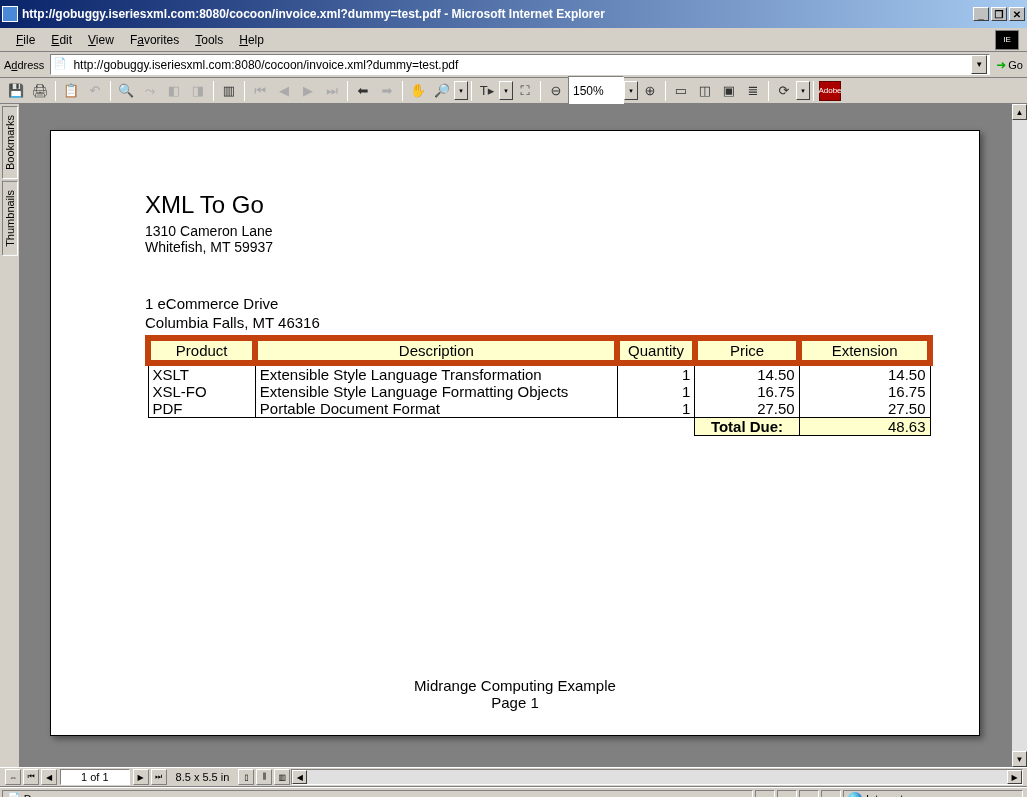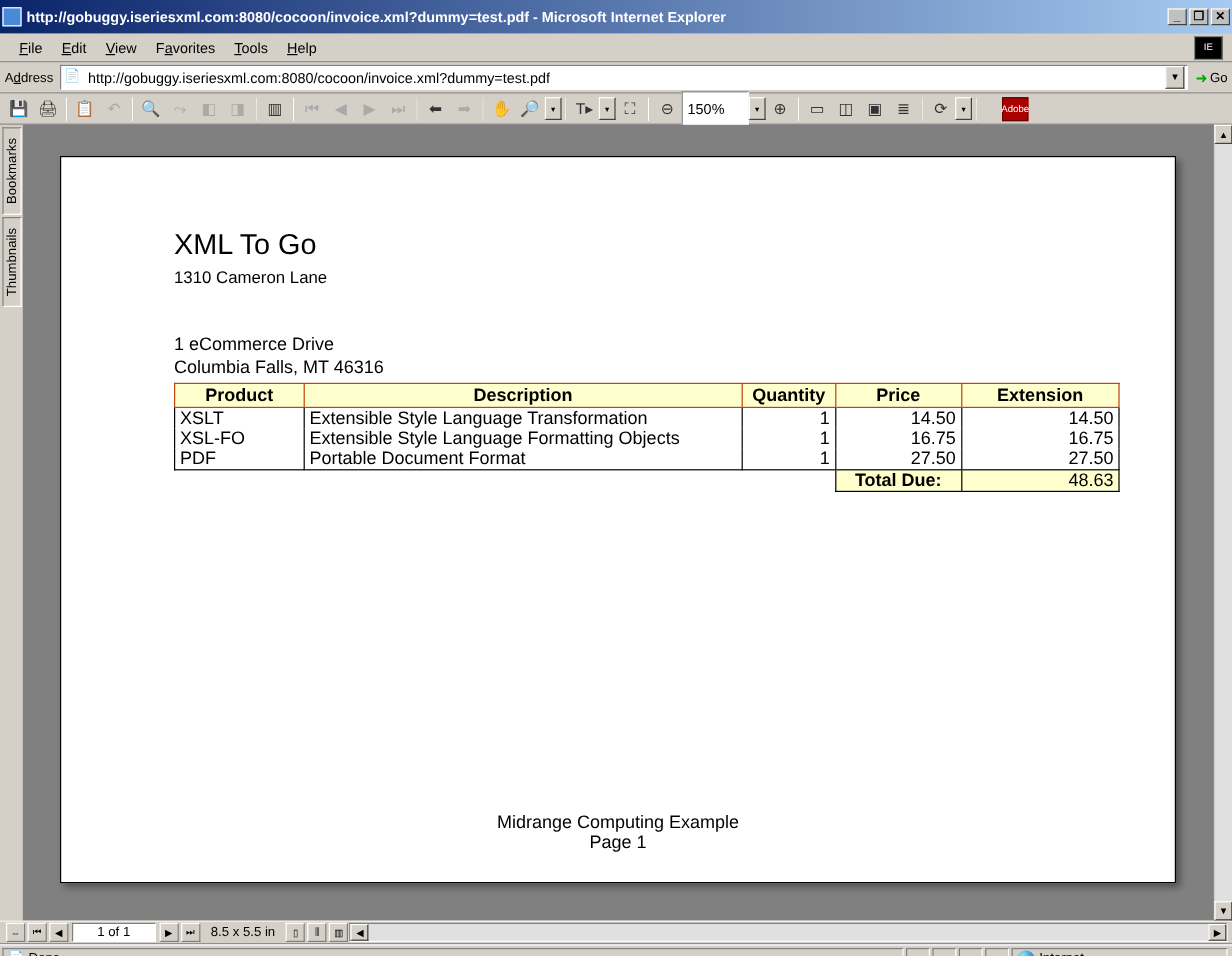--- a/index.html
+++ b/index.html
@@ -27,41 +27,41 @@
 .addrbar .go { margin-left: 6px; font-size: 11px; cursor: pointer; display:flex; align-items:center;}
 .addrbar .go::before { content:"➜"; color:#0a0; margin-right:2px; font-size:12px;}
 
 
 .acrotb { background: #d4d0c8; height: 26px; display: flex; align-items: center; padding: 2px 4px; border-bottom: 1px solid #808080; }
 .tbtn { width: 22px; height: 22px; display: flex; align-items: center; justify-content: center; margin: 0 1px; cursor: pointer; font-size: 13px; color: #333; }
 .tbtn.disabled { color: #aaa; }
 .sep { width: 1px; height: 20px; background: #808080; margin: 0 3px; border-right: 1px solid #fff; }
 .zoomfield { background: #fff; border: 1px solid; border-color: #808080 #fff #fff #808080; height: 30px; width: 56px; padding: 0 4px; display: flex; align-items: center; font-size: 12px; }
 .dd-arrow { width:14px; height:19px; background:#d4d0c8; border:1px solid; border-color:#fff #404040 #404040 #fff; display:flex; align-items:center; justify-content:center; font-size:7px; cursor:pointer;}
-.adobe-logo { width:22px; height:20px; background:#a00; color:#fff; font-size:8px; display:flex; align-items:center; justify-content:center; margin-left:18px; border:1px solid #600;}
+.adobe-logo { width:22px; height:20px; background:#a00; color:#fff; font-size:8px; display:flex; align-items:center; justify-content:center; margin-left:2px; border:1px solid #600;}
 
 
 .viewer-row { display:flex; height: 663px; }
 .sidetabs { width: 20px; background: #d4d0c8; border-right:1px solid #808080; display:flex; flex-direction:column; align-items:center; padding-top:2px;}
 .sidetab { writing-mode: vertical-rl; transform: rotate(180deg); background:#d4d0c8; border:1px solid; border-color:#fff #808080 #808080 #fff; padding: 8px 1px; margin-bottom:2px; font-size:11px; cursor:pointer; }
 .viewarea { flex:1; background:#808080; position:relative; display:flex; }
 .page-holder { flex:1; overflow:auto; padding: 26px 30px; }
 .vscroll { width:16px; background:#d4d0c8; border-left:1px solid #808080; display:flex; flex-direction:column;}
 .sbtn { height:16px; background:#d4d0c8; border:1px solid; border-color:#fff #404040 #404040 #fff; display:flex; align-items:center; justify-content:center; font-size:8px; cursor:pointer;}
 .strack { flex:1; background:#e0e0e0; }
 
 
 .page { background:#fff; border:1px solid #000; width: 930px; height: 606px; box-shadow: 3px 3px 6px rgba(0,0,0,0.4); padding-top: 60px; font-family: Arial, Helvetica, sans-serif; position:relative;}
 .page .company { margin-left: 94px; }
 .page .company h1 { font-size: 24px; font-weight: normal; margin-bottom:4px;}
 .page .company .line { font-size: 14px; }
 .page .bill { margin-left: 94px; margin-top: 40px; font-size:15px;}
 .page .bill .line { line-height: 1.25;}
 .invoice-table { margin: 2px 0 0 94px; border-collapse: collapse; width: 788px; font-size:15px;}
-.invoice-table th { background:#feffcc; border:1px solid #c2410c; font-weight:bold; padding:1px 4px; }
+.invoice-table th { background:#feffcc; border:6px solid #c2410c; font-weight:normal; padding:1px 4px; }
 .invoice-table td { border-left:1px solid #000; border-right:1px solid #000; padding:0 4px; }
 .invoice-table tbody tr:last-child td { border-bottom:1px solid #000; }
 .invoice-table .num { text-align:right; }
 .invoice-table tfoot td { border:1px solid #000; background:#feffcc; border-top:1px solid #000;}
 .invoice-table tfoot .lbl { text-align:center; font-weight:bold;}
 .invoice-table tfoot .spacer { border:none; background:transparent;}
 .page .footer { position:absolute; bottom: 24px; left:0; right:0; text-align:center; font-size:15px;}
 
 
 .acrostat { background:#d4d0c8; height:20px; display:flex; align-items:center; padding:0 4px; border-top:1px solid #fff; border-bottom:1px solid #808080; font-size:11px;}
@@ -159,20 +159,21 @@
   <div class="sidetabs">
     <div class="sidetab">Bookmarks</div>
     <div class="sidetab">Thumbnails</div>
   </div>
   <div class="viewarea">
     <div class="page-holder">
       <div class="page">
         <div class="company">
           <h1>XML To Go</h1>
           <div class="line">1310 Cameron Lane</div>
+          <div class="line">Whitefish, MT 59937</div>
         </div>
         <div class="bill">
           <div class="line">1 eCommerce Drive</div>
           <div class="line">Columbia Falls, MT 46316</div>
         </div>
         <table class="invoice-table">
           <thead>
             <tr>
               <th style="width:110px">Product</th>
               <th style="width:378px">Description</th>

